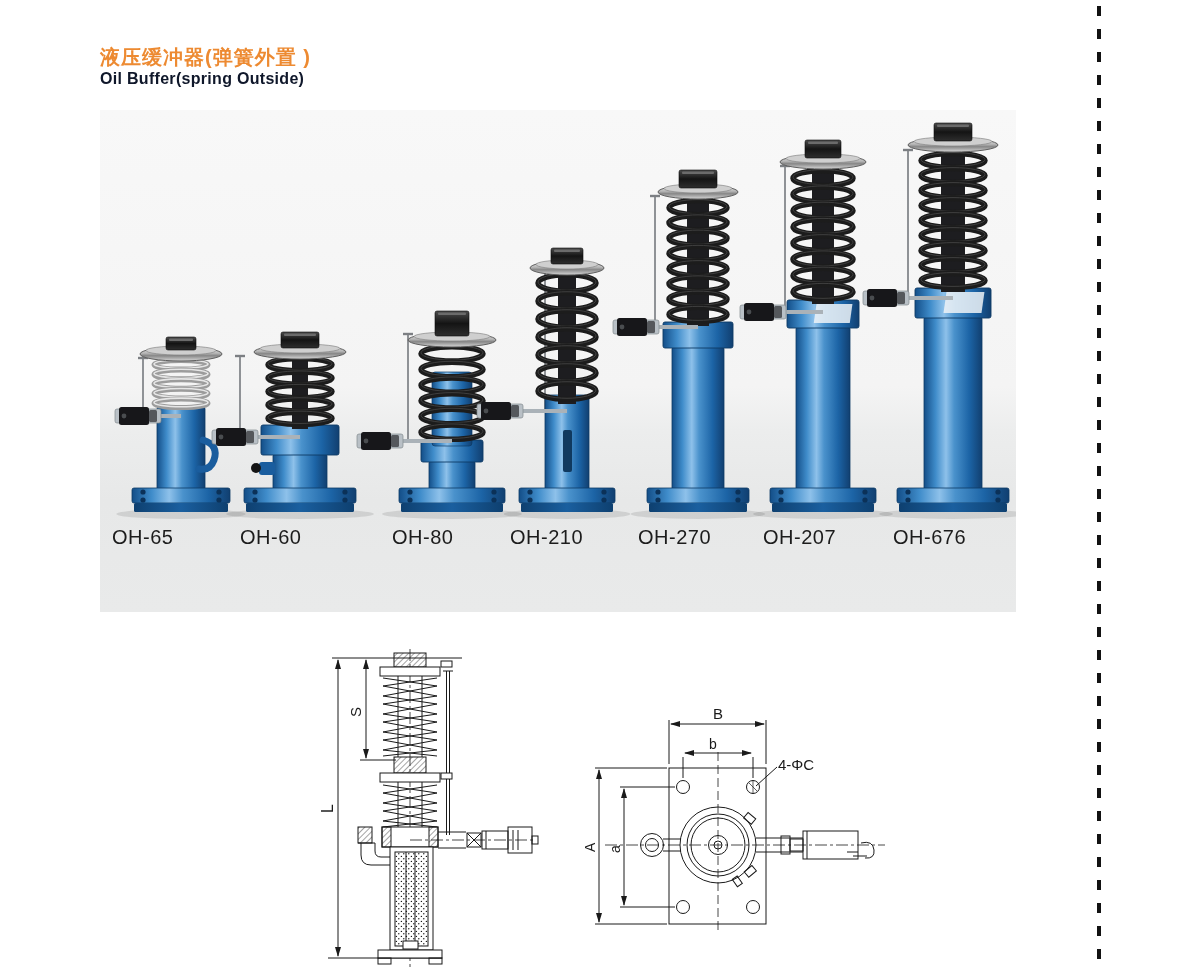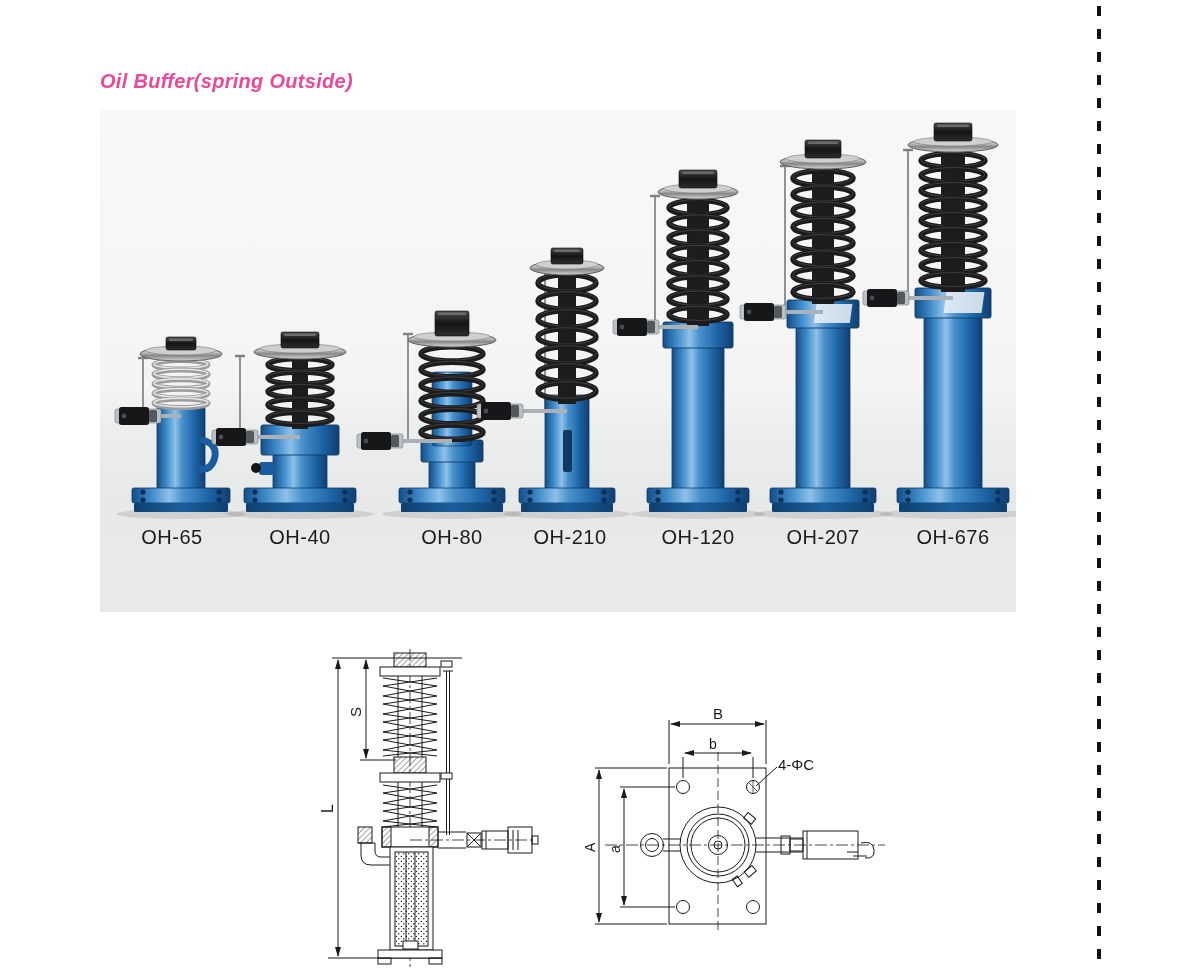--- a/index.html
+++ b/index.html
@@ -1,35 +1,36 @@
 <!DOCTYPE html>
 <html><head>
 <meta charset="utf-8">
 <style>
   html,body{margin:0;padding:0;background:#fff;}
   #page{position:relative;width:1179px;height:972px;background:#ffffff;overflow:hidden;
         font-family:"Liberation Sans", sans-serif;}
   .abs{position:absolute;}
   .title-cn{left:100px;top:44px;font-size:20px;font-weight:bold;color:#ed8a31;letter-spacing:1px;}
-  .title-en{left:100px;top:70px;font-size:20px;font-weight:bold;color:#ec4899;letter-spacing:.3px;font-style:italic;}
+  .title-en{left:100px;top:70px;font-size:16px;font-weight:bold;color:#0f172a;letter-spacing:.3px;}
   .ce-models{left:222px;top:142px;font-size:21px;color:#2b2b2b;letter-spacing:.5px;}
   .ce-models span{margin-right:16px;}
   #photo{left:100px;top:110px;width:916px;height:502px;
          background:linear-gradient(180deg,#f8f8f8 0%,#f4f4f4 55%,#eceded 64%,#e7e8e8 78%,#e9eaea 100%);}
-  .model-label{position:absolute;top:416px;width:120px;text-align:center;
+  .model-label{position:absolute;top:416px;width:120px;
                font-size:20px;color:#1c1c1c;letter-spacing:.5px;}
   #divider{left:1097px;top:6px;width:4px;height:960px;
            background:repeating-linear-gradient(180deg,#121212 0 10px,transparent 10px 23px);}
   svg text{font-family:"Liberation Sans", sans-serif;}
 </style>
 </head>
 <body>
 
 <div id="page">
 
+  <div class="abs title-cn">液压缓冲器(弹簧外置 )</div>
   <div class="abs title-en">Oil Buffer(spring Outside)</div>
 
   <svg class="abs" style="left:98px;top:120px" width="300" height="72" viewBox="0 0 300 72">
     <circle cx="36" cy="35" r="31.5" fill="none" stroke="#8a8a8a" stroke-width="0.8"></circle>
     <circle cx="36" cy="35" r="29.3" fill="#ffffff" stroke="#f0d11c" stroke-width="4"></circle>
     <circle cx="36" cy="35" r="26.9" fill="none" stroke="#6b6b6b" stroke-width="0.8"></circle>
     <text x="13" y="44" font-size="25" font-weight="bold" fill="#111" letter-spacing="2">CЄ</text>
     <text x="48" y="39" font-size="9.5" fill="#111">1128</text>
     <g stroke="#eb9c55" stroke-width="1.4" fill="none">
       <path d="M70,32.6 H104 M70,37.4 H104 M70,32.6 V37.4"></path>
@@ -323,24 +324,24 @@
           <rect x="834" y="13" width="38" height="18" rx="2" fill="url(#capGrad)" stroke="#0c0c0c" stroke-width="0.6"></rect>
           <rect x="837" y="14.5" width="32" height="2.4" rx="1" fill="#6b6b6b"></rect>
           <line x1="800" y1="188" x2="853" y2="188" stroke="#aab2b8" stroke-width="4"></line>
           <rect x="763" y="181" width="46" height="14" rx="2" fill="#b9c0c6" stroke="#83898e" stroke-width="0.7"></rect>
           <rect x="767" y="179" width="30" height="18" rx="2.5" fill="#17171a"></rect>
           <rect x="797" y="182" width="8" height="12" rx="1.5" fill="#55585c"></rect>
           <circle cx="772" cy="188" r="2.4" fill="#4a4d50"></circle>
         </g>
       </svg>
     <div class="model-label" style="left:12px">OH-65</div>
-    <div class="model-label" style="left:140px">OH-40</div>
+    <div class="model-label" style="left:140px">OH-60</div>
     <div class="model-label" style="left:292px">OH-80</div>
     <div class="model-label" style="left:410px">OH-210</div>
-    <div class="model-label" style="left:538px">OH-120</div>
+    <div class="model-label" style="left:538px">OH-270</div>
     <div class="model-label" style="left:663px">OH-207</div>
     <div class="model-label" style="left:793px">OH-676</div>
   </div>
 
   <svg class="abs" style="left:320px;top:645px" width="220" height="325" viewBox="0 0 220 325">
     <defs>
       <marker id="arr" viewBox="0 0 10 6" refX="9" refY="3" markerWidth="10" markerHeight="6" orient="auto-start-reverse">
         <path d="M0,0 L10,3 L0,6 z" fill="#1a1a1a"></path>
       </marker>
       <pattern id="hatch" width="4" height="4" patternUnits="userSpaceOnUse" patternTransform="rotate(45)">

